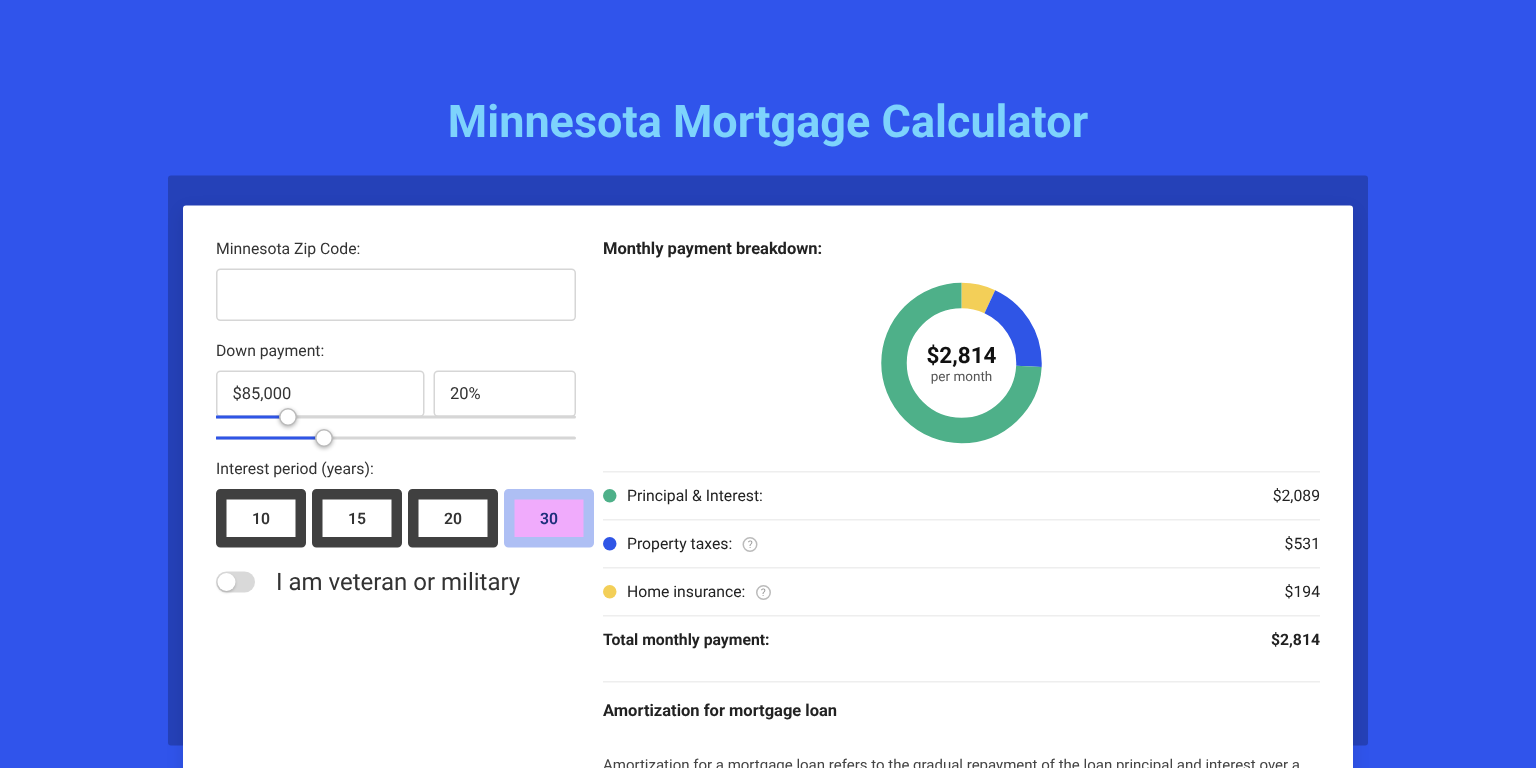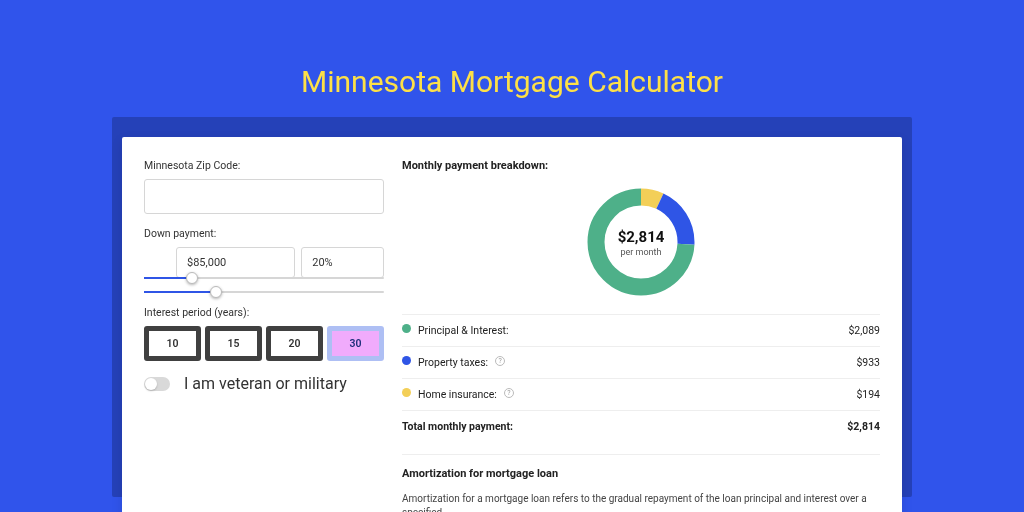--- a/index.html
+++ b/index.html
@@ -6,23 +6,23 @@
   body {
     font-family: -apple-system, BlinkMacSystemFont, "Segoe UI", Roboto, Arial, sans-serif;
     background: #3054eb;
     width: 1024px;
     height: 512px;
     overflow: hidden;
     position: relative;
   }
   .title {
     text-align: center;
-    color: #fde047;
+    color: #7dd3fc;
     font-size: 30px;
-    font-weight: 400;
+    font-weight: 700;
     padding-top: 64px;
     padding-bottom: 18px;
   }
   .bluebar {
     background: #2541b8;
     height: 380px;
     width: 800px;
     margin: 0 auto;
     border-radius: 2px;
     position: relative;
@@ -71,27 +71,27 @@
     position: absolute; left:0; top:0; bottom:0;
     background: #2F55E6;
   }
   .thumb {
     width:12px; height:12px; border-radius:50%;
     background:#fff; border:1px solid #bbb;
     box-shadow: 0 1px 3px rgba(0,0,0,.3);
     position:absolute; top:-5px;
     transform: translateX(-50%);
   }
-  .dprow { display:flex; gap:6px;margin-left:32px; }
+  .dprow { display:flex; gap:6px; }
   .dprow .finput:first-child { flex: 1.6; }
   .dprow .finput:last-child { flex: 1; }
   .mperiod { display:flex; gap:4px; }
   .mperiod button {
     flex:1;
-    border:5px solid #404040;
+    border:7px solid #404040;
     background:#fff;
     font-size:10.5px;
     font-weight:600;
     color:#333;
     padding:6px 17px;
     border-radius:3px;
     cursor:pointer;
     font-family:inherit;
   }
   .mperiod button.active {
@@ -121,34 +121,34 @@
   .donutCenter .big { font-size:15px; font-weight:700; color:#111;}
   .donutCenter .small { font-size:9px; color:#555; margin-top:1px;}
 
   .legend { border-top:1px solid #eee; }
   .lrow {
     display:flex; align-items:center; justify-content:space-between;
     padding:9px 0; border-bottom:1px solid #eee;
     font-size:10.5px; color:#222;
   }
   .lrow:last-child { border-bottom:none; }
-  .lleft { display:flex; align-items:flex-start; gap:7px; }
+  .lleft { display:flex; align-items:center; gap:7px; }
   .dot { width:9px; height:9px; border-radius:50%; display:inline-block;}
   .lval { font-weight:400; }
   .ltotal .lleft { font-weight:700; }
   .ltotal .lval { font-weight:700; }
   .helpIcon {
     width:10px; height:10px; border-radius:50%;
     border:1px solid #bbb; color:#999;
     font-size:7px; display:inline-flex;
     align-items:center; justify-content:center;
   }
 
   .amort { margin-top:12px; border-top:1px solid #eee; padding-top:12px;}
-  .amortTitle { font-size:11px; font-weight:700; color:#222; margin-bottom:12px;}
+  .amortTitle { font-size:11px; font-weight:700; color:#222; margin-bottom:24px;}
   .amortText { font-size:10px; color:#444; line-height:1.4;}
 </style>
 </head>
 <body>
 
 <div class="title">Minnesota Mortgage Calculator</div>
 
 <div class="bluebar">
   <div class="panel">
 
@@ -220,21 +220,21 @@
               <span>Principal &amp; Interest:</span>
             </div>
             <div class="lval">$2,089</div>
           </div>
           <div class="lrow">
             <div class="lleft">
               <span class="dot" style="background: rgb(47, 85, 230);"></span>
               <span>Property taxes:</span>
               <span class="helpIcon">?</span>
             </div>
-            <div class="lval">$933</div>
+            <div class="lval">$531</div>
           </div>
           <div class="lrow">
             <div class="lleft">
               <span class="dot" style="background: rgb(243, 207, 88);"></span>
               <span>Home insurance:</span>
               <span class="helpIcon">?</span>
             </div>
             <div class="lval">$194</div>
           </div>
           <div class="lrow ltotal">

